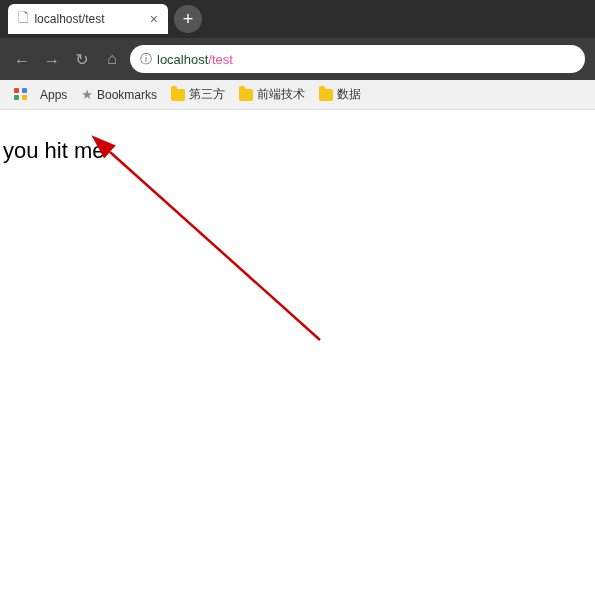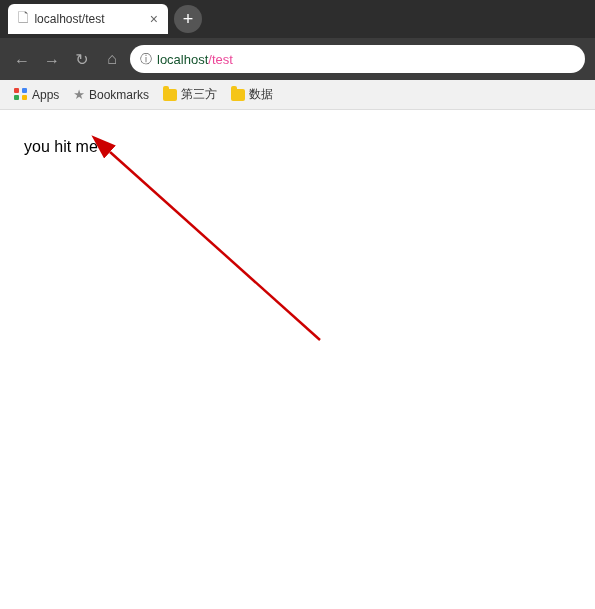--- a/index.html
+++ b/index.html
@@ -104,21 +104,21 @@
       align-items: center;
       padding: 0 8px;
       gap: 2px;
       border-bottom: 1px solid #ddd;
       font-size: 12px;
       overflow: hidden;
     }
     .bm-apps {
       display: flex;
       align-items: center;
-      gap: 4px;
+      gap: 12px;
       padding: 2px 6px;
       cursor: pointer;
       border-radius: 3px;
       color: #333;
     }
     .apps-grid {
       display: grid;
       grid-template-columns: 1fr 1fr;
       gap: 1px;
       width: 14px;
@@ -162,22 +162,22 @@
     
     .page-content {
       background: #fff;
       position: relative;
       height: calc(609px - 38px - 42px - 30px);
       overflow: hidden;
     }
     .page-text {
       position: absolute;
       top: 28px;
-      left: 24px;
-      font-size: 16px;
+      left: 3px;
+      font-size: 22px;
       font-weight: normal;
       color: #000;
     }
 
     
     .arrow-overlay {
       position: absolute;
       top: 0;
       left: 0;
       width: 100%;
@@ -223,20 +223,24 @@
   <div class="bm-item">
     <span class="star-icon">★</span>
     <span>Bookmarks</span>
   </div>
   <div class="bm-item">
     <div class="bm-folder-icon"></div>
     <span>第三方</span>
   </div>
   <div class="bm-item">
     <div class="bm-folder-icon"></div>
+    <span>前端技术</span>
+  </div>
+  <div class="bm-item">
+    <div class="bm-folder-icon"></div>
     <span>数据</span>
   </div>
 </div>
 
 <div class="page-content">
   <div class="page-text">you hit me</div>
 
   <svg class="arrow-overlay" viewBox="0 0 595 499">
     <defs>
       <marker id="arrowhead" markerWidth="10" markerHeight="7" refX="0" refY="3.5" orient="auto">

